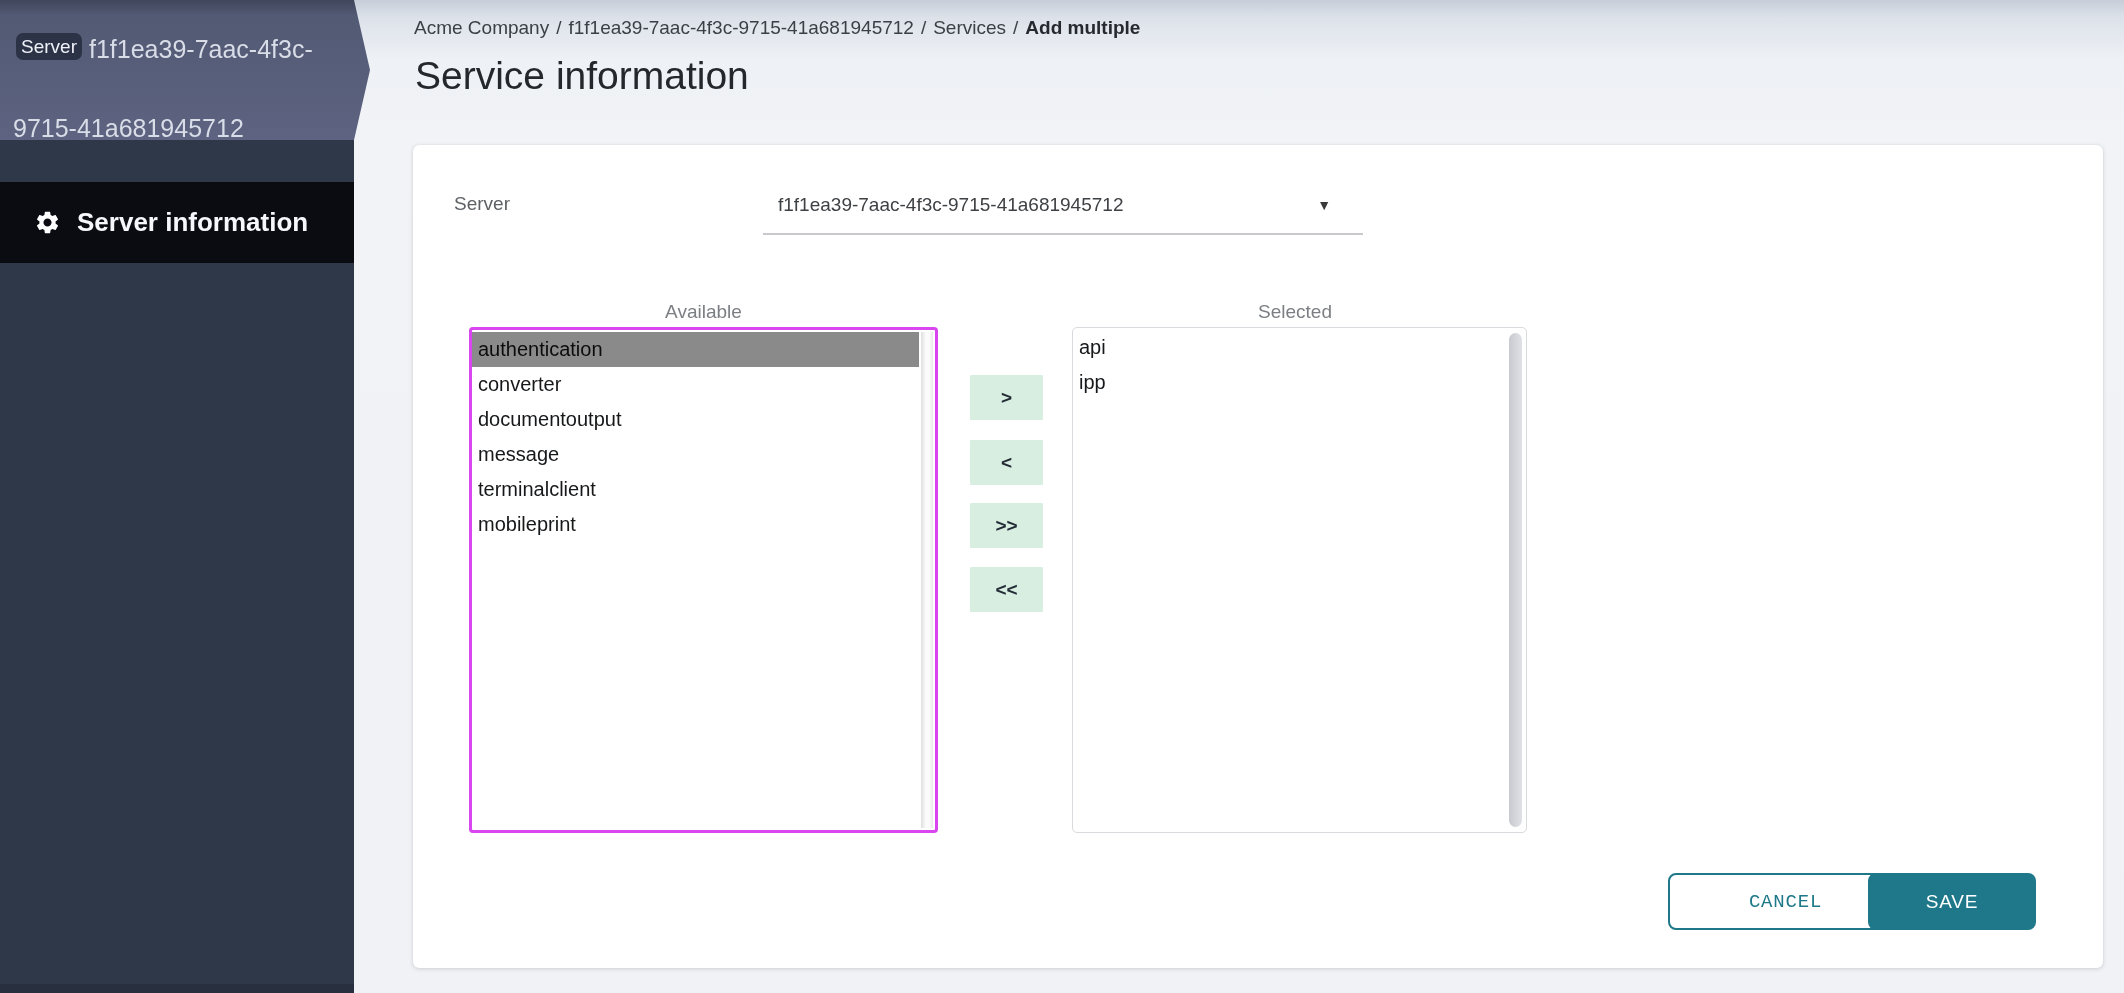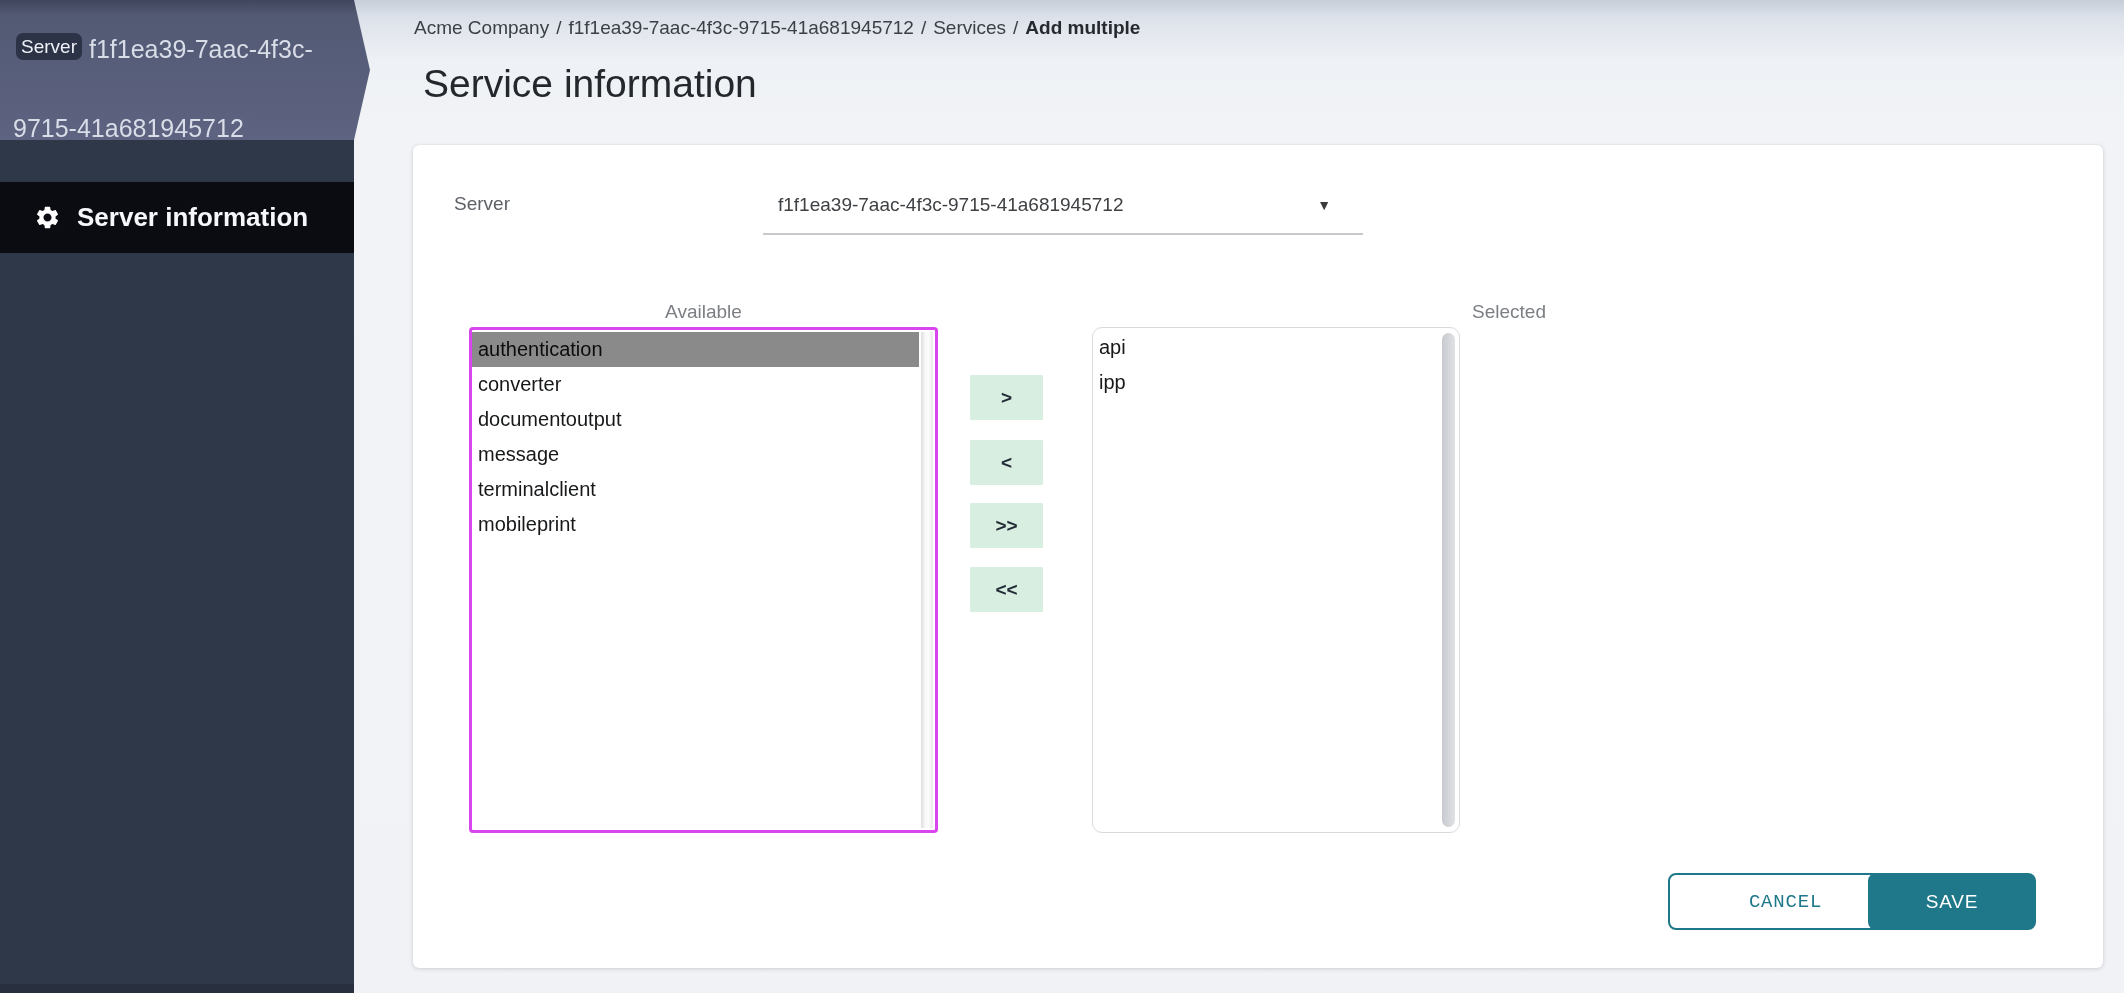--- a/index.html
+++ b/index.html
@@ -23,37 +23,37 @@
   }
   .server-badge {
     position: absolute; left: 16px; top: 33px; width: 66px; height: 27px;
     background: #2c3347; border-radius: 7px;
     color: #eef1f8; font-size: 19px; line-height: 27px; text-align: center;
   }
   .sid-line1 { position: absolute; left: 89px; top: 35px; font-size: 25px; color: #d9dde8; white-space: nowrap; }
   .sid-line2 { position: absolute; left: 13px; top: 80px; font-size: 25px; color: #d9dde8; white-space: nowrap; margin-top: 34px; }
 
   .nav-item {
-    position: absolute; left: 0; top: 182px; width: 354px; height: 71px;
+    position: absolute; left: 0; top: 182px; width: 354px; height: 81px;
     background: #0a0c11; display: flex; align-items: center; cursor: pointer; z-index: 5;
   }
   .gear-svg { margin-left: 34px; width: 27px; height: 27px; fill: #ffffff; flex: 0 0 auto; }
   .nav-label { margin-left: 16px; color: #f5f7fa; font-size: 26px; font-weight: 700; white-space: nowrap; }
   .sidebar-footer { position: absolute; left: 0; bottom: 0; width: 354px; height: 9px; background: #28303f; }
 
   
   .breadcrumb {
     position: absolute; left: 414px; top: 17px;
     font-size: 19px; color: #3b4046; white-space: nowrap; z-index: 2;
   }
   .breadcrumb .sep { margin: 0 7px; color: #3b4046; }
   .breadcrumb .crumb { cursor: pointer; }
   .breadcrumb .current { font-weight: 700; color: #26292e; cursor: default; }
   .page-title {
-    position: absolute; left: 411px; top: 50px; margin: 12px;
+    position: absolute; left: 411px; top: 50px; margin: 4px;
     font-size: 39px; font-weight: 400; color: #24282c; white-space: nowrap; z-index: 2;
   }
 
   
   .card {
     position: absolute; left: 413px; top: 145px; width: 1690px; height: 823px;
     background: #ffffff; border-radius: 6px;
     box-shadow: 0 1px 4px rgba(50,60,70,.18), 0 0 1px rgba(50,60,70,.12);
     z-index: 1;
   }
@@ -62,25 +62,25 @@
 
   .select {
     position: absolute; left: 350px; top: 34px; width: 600px; height: 54px;
     border-bottom: 2px solid #c8c9cc; cursor: pointer; background: #ffffff;
   }
   .select .value { position: absolute; left: 15px; top: 0; line-height: 52px; font-size: 19px; color: #3e4144; white-space: nowrap; }
   .select .caret { position: absolute; right: 32px; top: 0; line-height: 52px; font-size: 14px; color: #3a3a3a; }
 
   .col-label { position: absolute; top: 156px; font-size: 19px; color: #7b7f84; text-align: center; }
   .col-label.avail { left: 56px; width: 469px; }
-  .col-label.sel   { left: 669px; width: 464px; text-align: right; }
+  .col-label.sel   { left: 650px; width: 464px; }
 
   .listbox { position: absolute; top: 182px; height: 506px; background: #ffffff; box-sizing: border-box; }
   .listbox.avail { left: 56px; width: 469px; border: 3px solid #d946ef; border-radius: 4px; }
-  .listbox.sel   { left: 679px; width: 368px; border: 1px solid #d8dadd; border-radius: 10px; }
+  .listbox.sel   { left: 659px; width: 455px; border: 1px solid #d8dadd; border-radius: 5px; }
 
   .rows { position: absolute; left: 0; top: 2px; right: 16px; }
   .row {
     height: 35px; line-height: 34px; padding-left: 6px;
     font-size: 20px; color: #17181a; white-space: nowrap; overflow: hidden; cursor: default;
   }
   .row.hl { background: #8a8a8a; color: #0c0c0c; }
 
   .scroll-strip {
     position: absolute; top: 2px; bottom: 2px; right: 2px; width: 11px;

